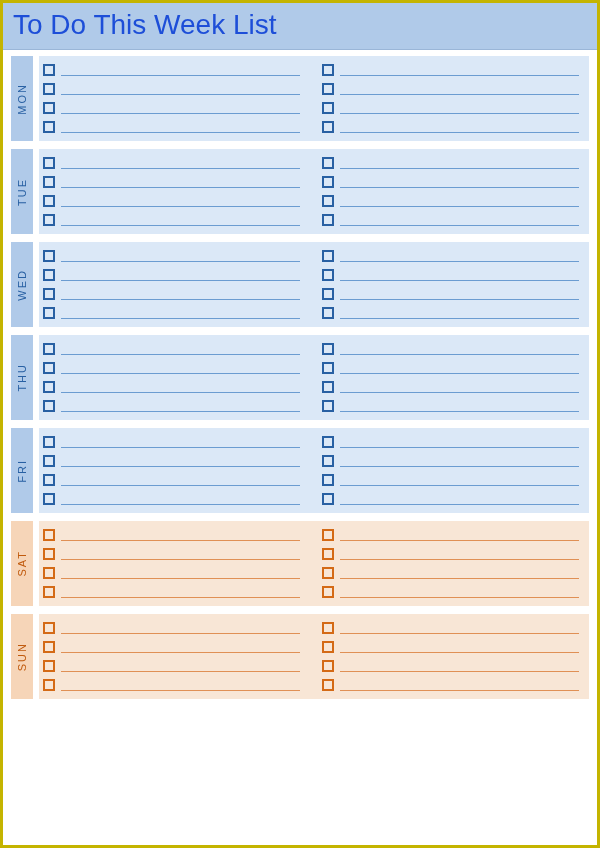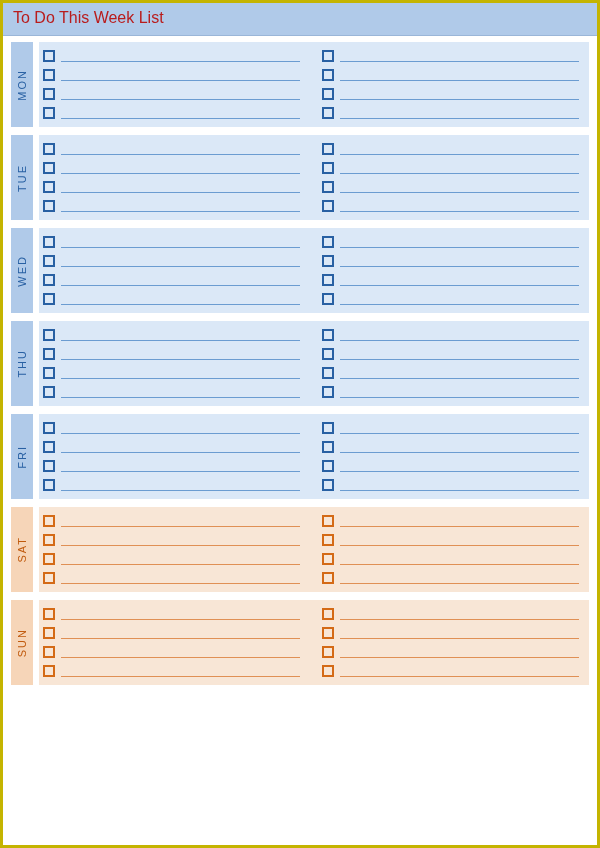--- a/index.html
+++ b/index.html
@@ -15,22 +15,22 @@
       border: 3px solid #c4b400;
       display: flex;
       flex-direction: column;
     }
     .header {
       background: #b0cae9;
       padding: 6px 10px 8px 10px;
       border-bottom: 1px solid #9ab6d8;
     }
     .header h1 {
-      color: #b91c1c;
-      font-size: 16px;
+      color: #1d4ed8;
+      font-size: 28px;
       font-weight: 400;
     }
     .content {
       flex: 1;
       padding: 6px 8px 6px 8px;
       display: flex;
       flex-direction: column;
       gap: 8px;
     }
     .day {

